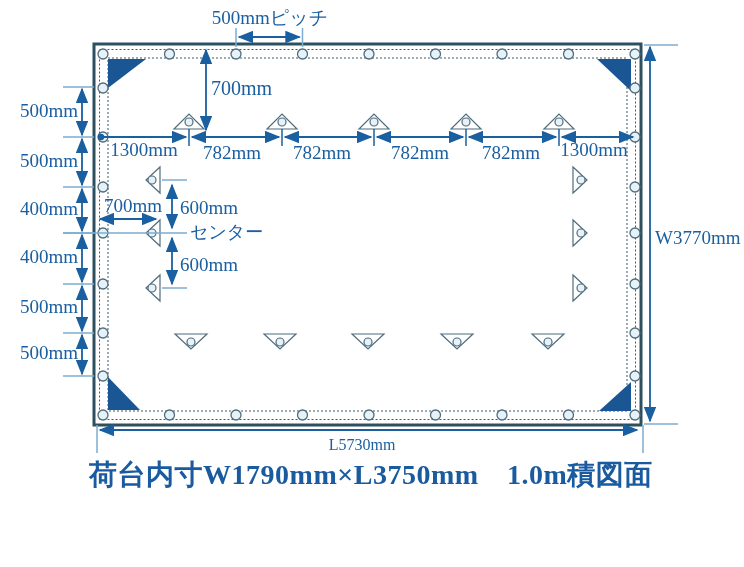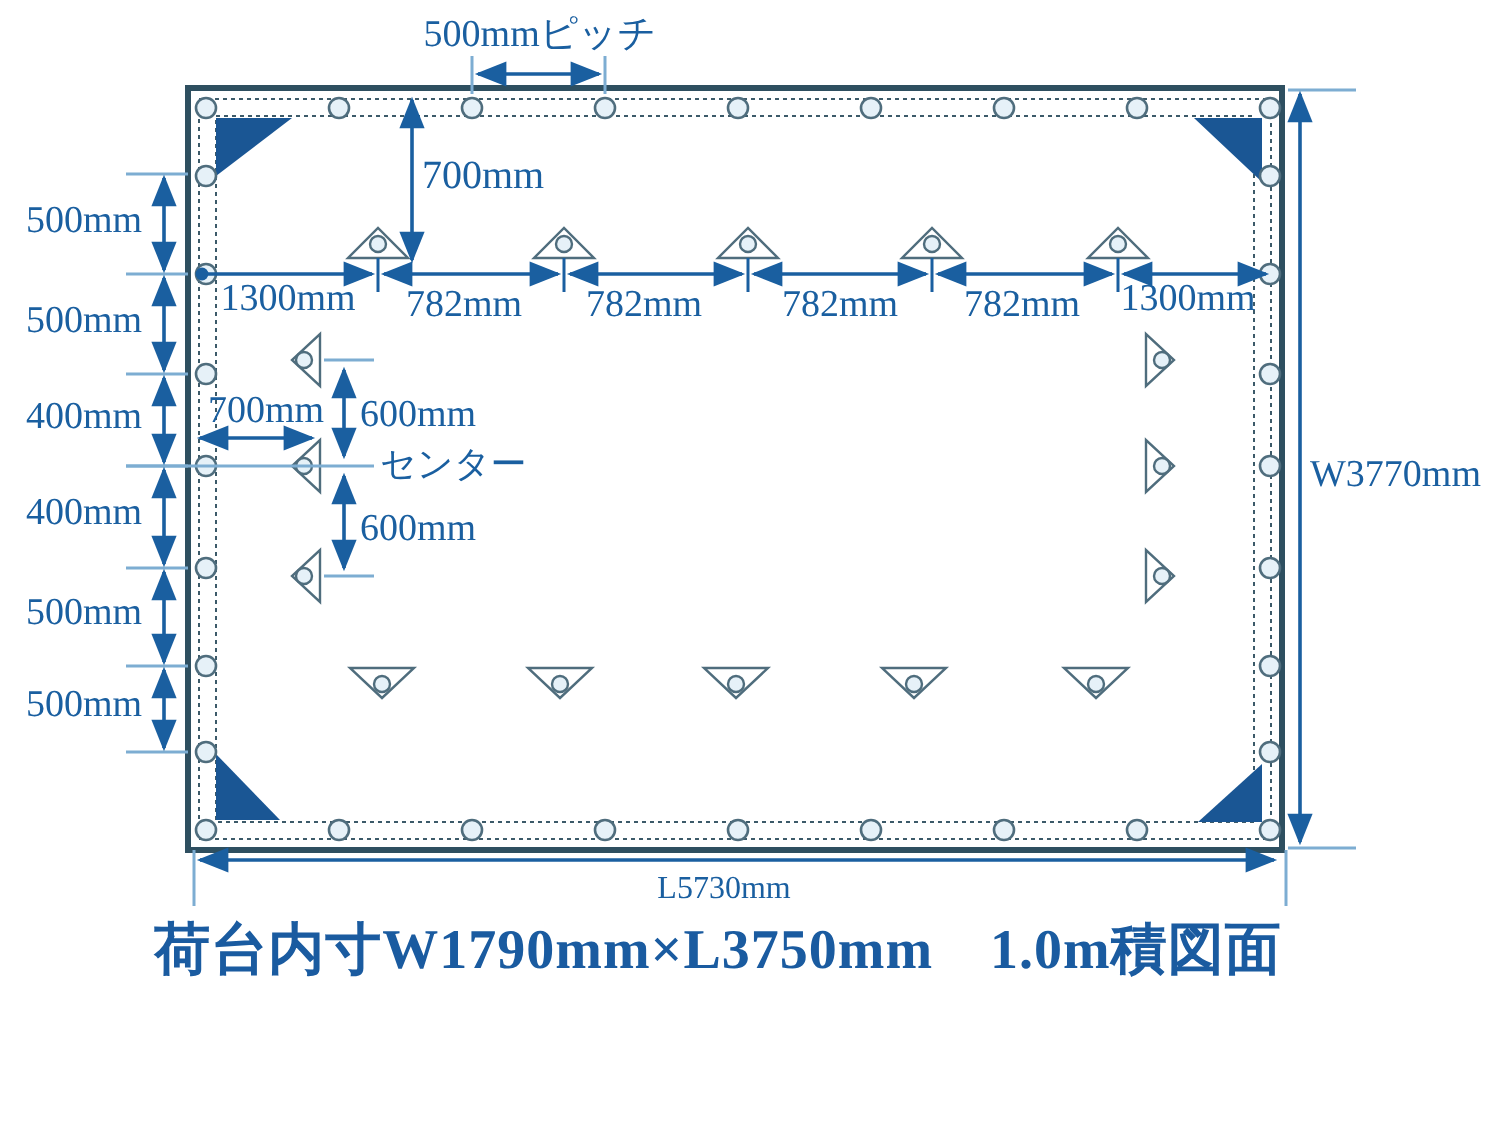--- a/index.html
+++ b/index.html
@@ -6,24 +6,24 @@
   #canvas{
     position:relative;width:744px;height:567px;background:#ffffff;overflow:hidden;
     font-family:"Liberation Serif","DejaVu Serif",serif;
   }
   #diagram-svg{position:absolute;left:0;top:0;}
   .lbl{
     position:absolute;color:#1a5fa0;font-size:19px;line-height:1.1;white-space:nowrap;
   }
   .lbl.centered{transform:translateX(-50%);}
   .left-dim{
-    left:6px;width:72px;text-align:center;
+    left:6px;width:72px;text-align:right;
   }
   #caption{
-    position:absolute;left:359px;top:456px;transform:translateX(-50%);
+    position:absolute;left:371px;top:456px;transform:translateX(-50%);
     color:#1a5ba0;font-size:28px;font-weight:bold;white-space:nowrap;letter-spacing:0.5px;
   }
   #pitch-label{left:270px;top:8px;}
   #top-offset-label{left:211px;top:77px;font-size:20px;}
   #w-total-label{left:655px;top:228px;}
   #l-total-label{left:362px;top:436px;font-size:16px;}
   #center-h-label{left:104px;top:196px;}
   #center-upper-label{left:180px;top:198px;}
   #center-lower-label{left:180px;top:255px;}
   #center-line-label{left:190px;top:223px;font-size:18px;}

